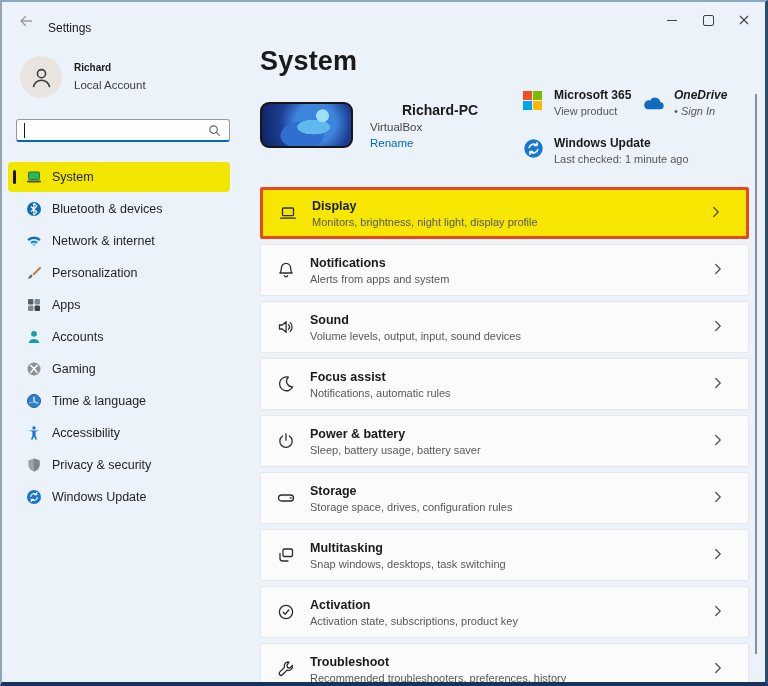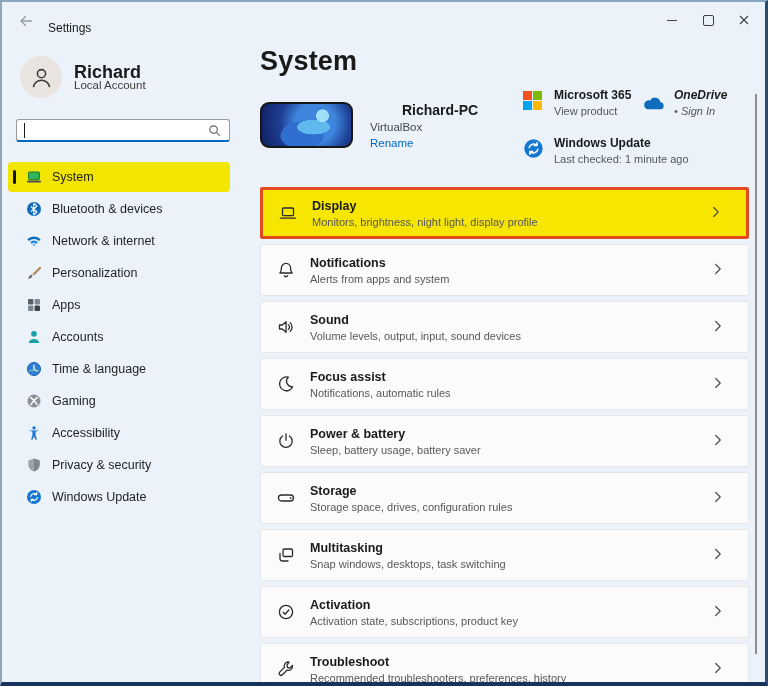--- a/index.html
+++ b/index.html
@@ -17,21 +17,21 @@
   .back-btn{position:absolute;left:16px;top:11px;width:16px;height:16px;cursor:default;}
   .win-title{position:absolute;left:46px;top:11px;font-size:12px;color:#1a1a1a;margin-top:8px;}
   .win-controls{position:absolute;right:3px;top:0;height:36px;display:flex;}
   .win-btn{width:36px;height:36px;display:flex;align-items:center;justify-content:center;}
   .min-glyph{width:10px;height:1px;background:#404040;}
   .max-glyph{width:9px;height:9px;border:1px solid #404040;border-radius:2px;}
   
   .user-block{position:absolute;left:14px;top:52px;width:214px;height:48px;}
   .avatar{position:absolute;left:4px;top:2px;width:42px;height:42px;border-radius:50%;
           background:#e9e4df;display:flex;align-items:center;justify-content:center;}
-  .user-name{position:absolute;left:58px;top:8px;font-size:18px;font-weight:bold;}
+  .user-name{position:absolute;left:58px;top:8px;font-size:10px;font-weight:bold;}
   .user-sub{position:absolute;left:58px;top:25px;font-size:11.5px;color:#3c3c3c;}
   .search-box{position:absolute;left:14px;top:117px;width:214px;height:23px;box-sizing:border-box;
           background:#fff;border:1px solid #9a9a9a;border-bottom:2px solid #0067c0;border-radius:3px;}
   .search-box input{position:absolute;left:9px;top:1px;width:178px;height:18px;border:none;outline:none;
           font-family:inherit;font-size:12px;color:#4d7c0f;background:transparent;margin-top:37px;}
   .search-box input::placeholder{color:#5f5f5f;}
   .text-cursor{position:absolute;left:7px;top:3px;width:1px;height:15px;background:#1a1a1a;}
   .search-glyph{position:absolute;right:7px;top:3px;}
   .nav{position:absolute;left:6px;top:160px;width:222px;display:flex;flex-direction:column;gap:2px;}
   .nav-item{position:relative;height:30px;border-radius:4px;display:flex;align-items:center;cursor:default;}
@@ -187,35 +187,35 @@
           <svg viewBox="0 0 16 16" width="16" height="16">
             <circle cx="8" cy="4.8" r="2.9" fill="#18a0a8"></circle>
             <path d="M2.6 14a5.6 5.6 0 0 1 10.8 0z" fill="#18a0a8"></path>
           </svg>
         </span>
         <span class="nav-label">Accounts</span>
       </div>
       <div class="nav-item">
         <span class="icon">
           <svg viewBox="0 0 16 16" width="16" height="16">
+            <circle cx="8" cy="8" r="6.5" fill="#8c9297"></circle>
+            <path d="M4.6 4.4c2 1.5 5.2 5.2 6.6 7.3M11.4 4.4c-2 1.5-5.2 5.2-6.6 7.3" stroke="#fff" stroke-width="1.4" fill="none" stroke-linecap="round"></path>
+          </svg>
+        </span>
+        <span class="nav-label">Gaming</span>
+      </div>
+      <div class="nav-item">
+        <span class="icon">
+          <svg viewBox="0 0 16 16" width="16" height="16">
             <circle cx="8" cy="8" r="6.5" fill="#2f7fd6" stroke="#1b5fae" stroke-width="1"></circle>
             <path d="M8 4.2v4l2.8 1.8" stroke="#fff" stroke-width="1.2" fill="none" stroke-linecap="round"></path>
             <path d="M3.2 10.2c2.2-1.4 7.4-1.4 9.6 0" stroke="#8fd4b2" stroke-width="1" fill="none"></path>
           </svg>
         </span>
         <span class="nav-label">Time &amp; language</span>
-      </div>
-      <div class="nav-item">
-        <span class="icon">
-          <svg viewBox="0 0 16 16" width="16" height="16">
-            <circle cx="8" cy="8" r="6.5" fill="#8c9297"></circle>
-            <path d="M4.6 4.4c2 1.5 5.2 5.2 6.6 7.3M11.4 4.4c-2 1.5-5.2 5.2-6.6 7.3" stroke="#fff" stroke-width="1.4" fill="none" stroke-linecap="round"></path>
-          </svg>
-        </span>
-        <span class="nav-label">Gaming</span>
       </div>
       <div class="nav-item">
         <span class="icon">
           <svg viewBox="0 0 16 16" width="16" height="16">
             <circle cx="8" cy="3" r="1.7" fill="#1a78d2"></circle>
             <path d="M2.6 5.4h10.8L9.6 6.8v3.6l1.5 4.2H9.3L8 11.2 6.7 14.6H4.9l1.5-4.2V6.8z" fill="#1a78d2"></path>
           </svg>
         </span>
         <span class="nav-label">Accessibility</span>
       </div>

